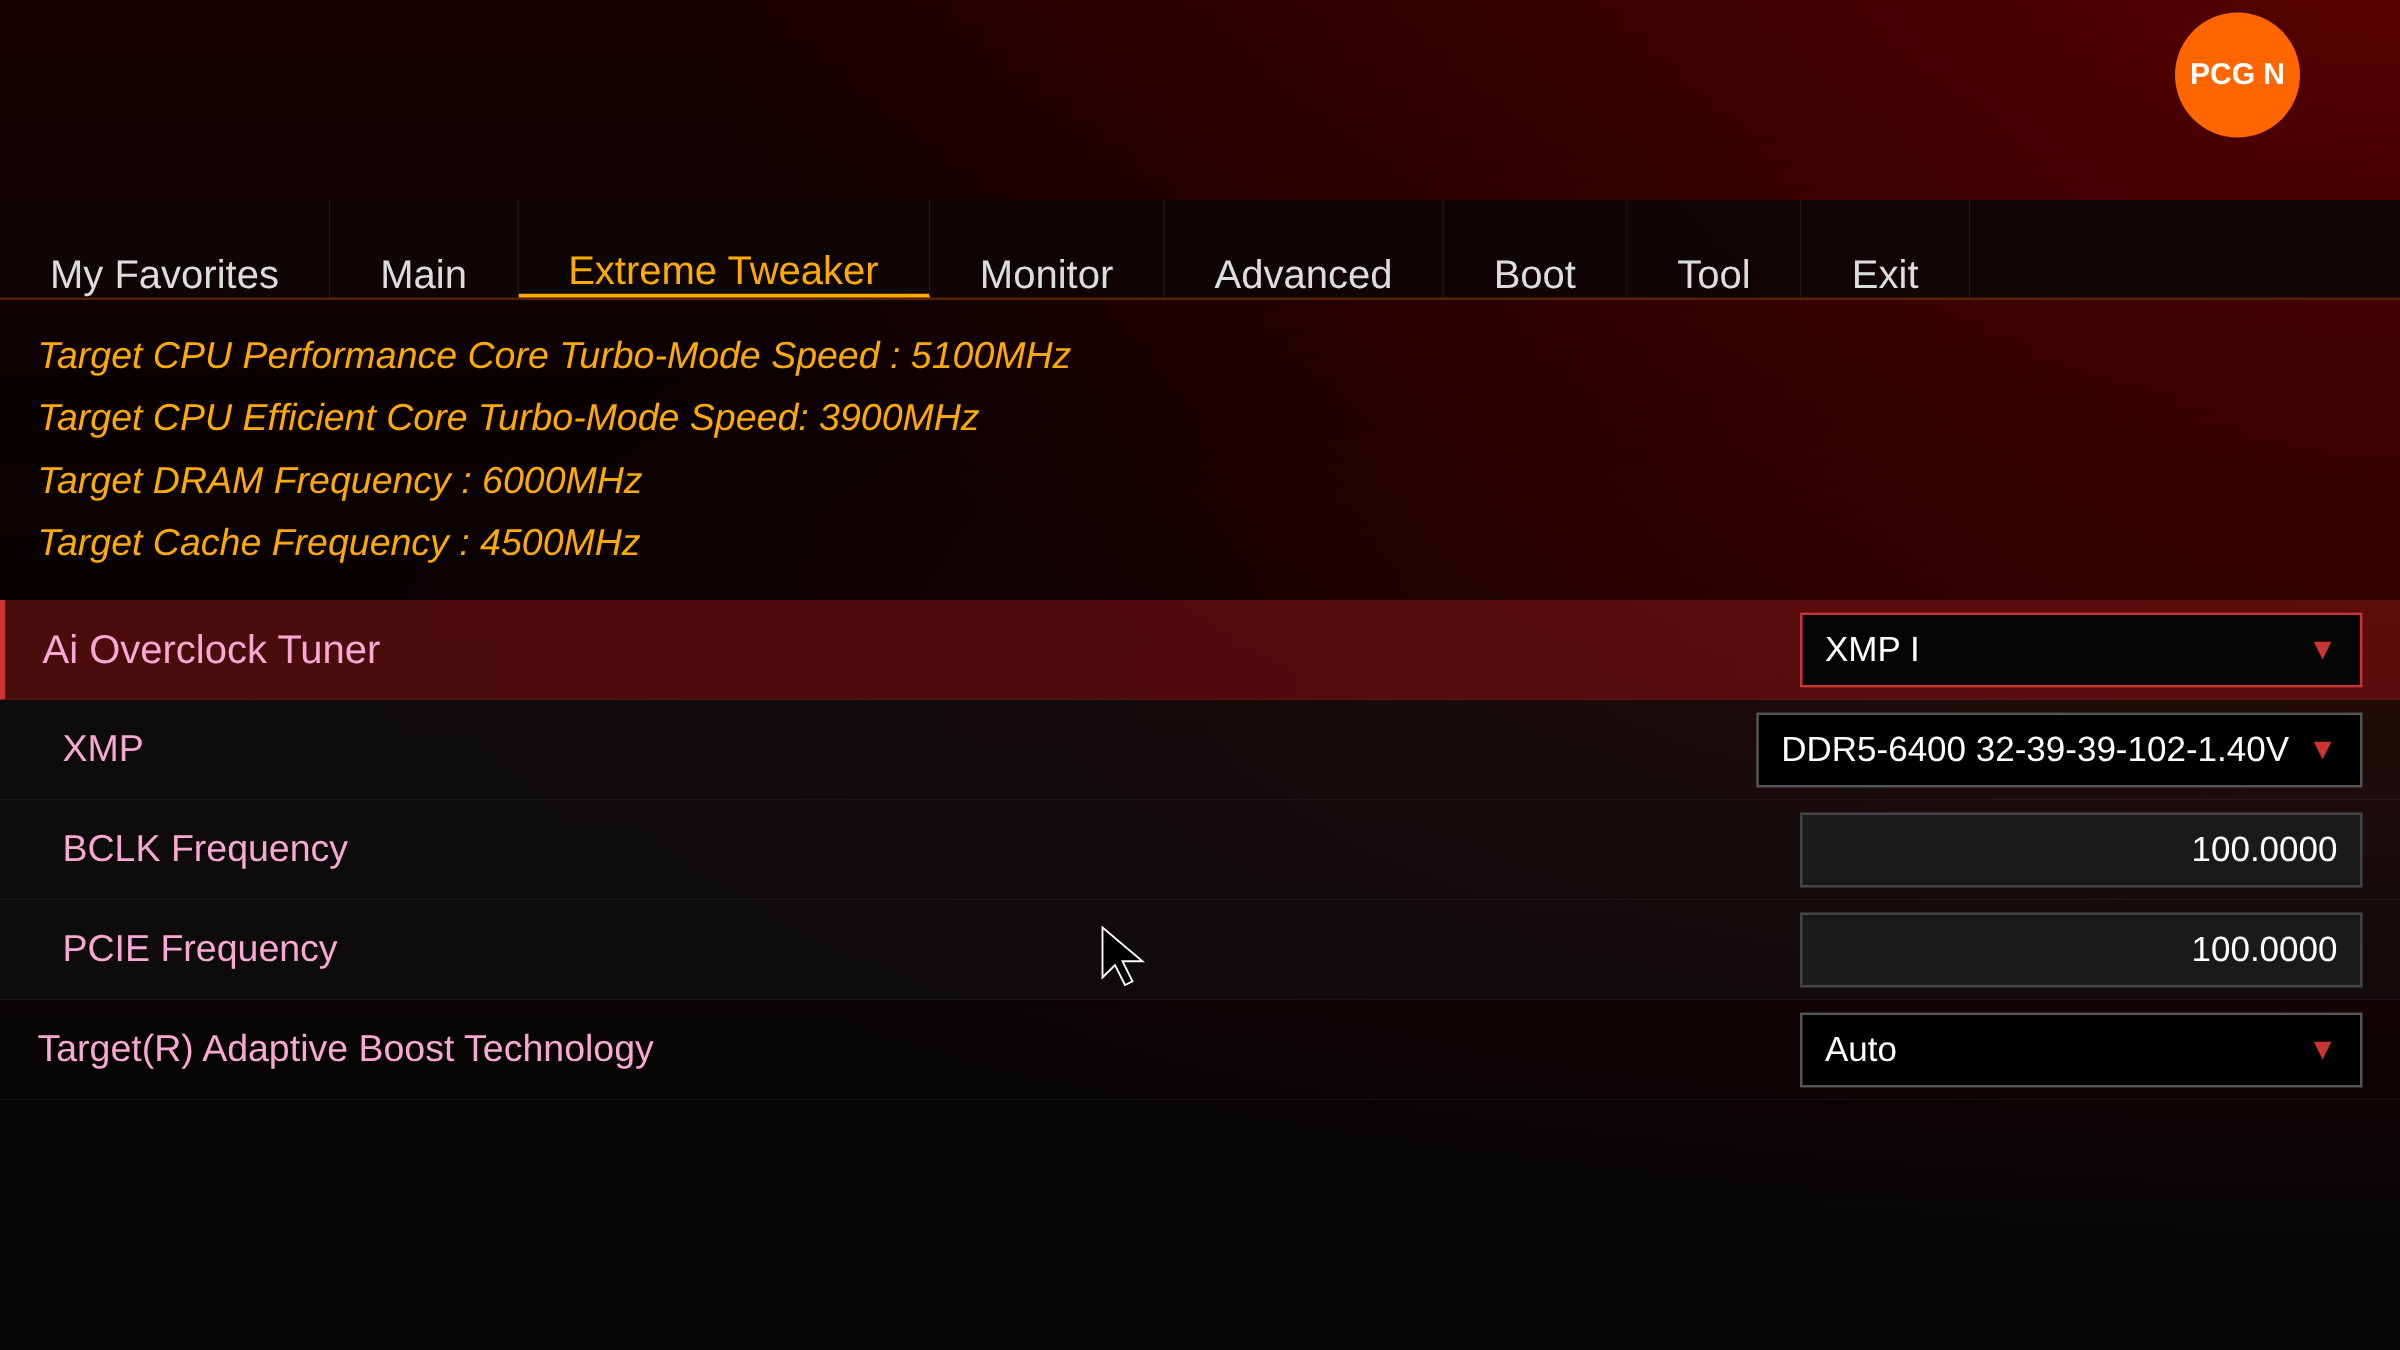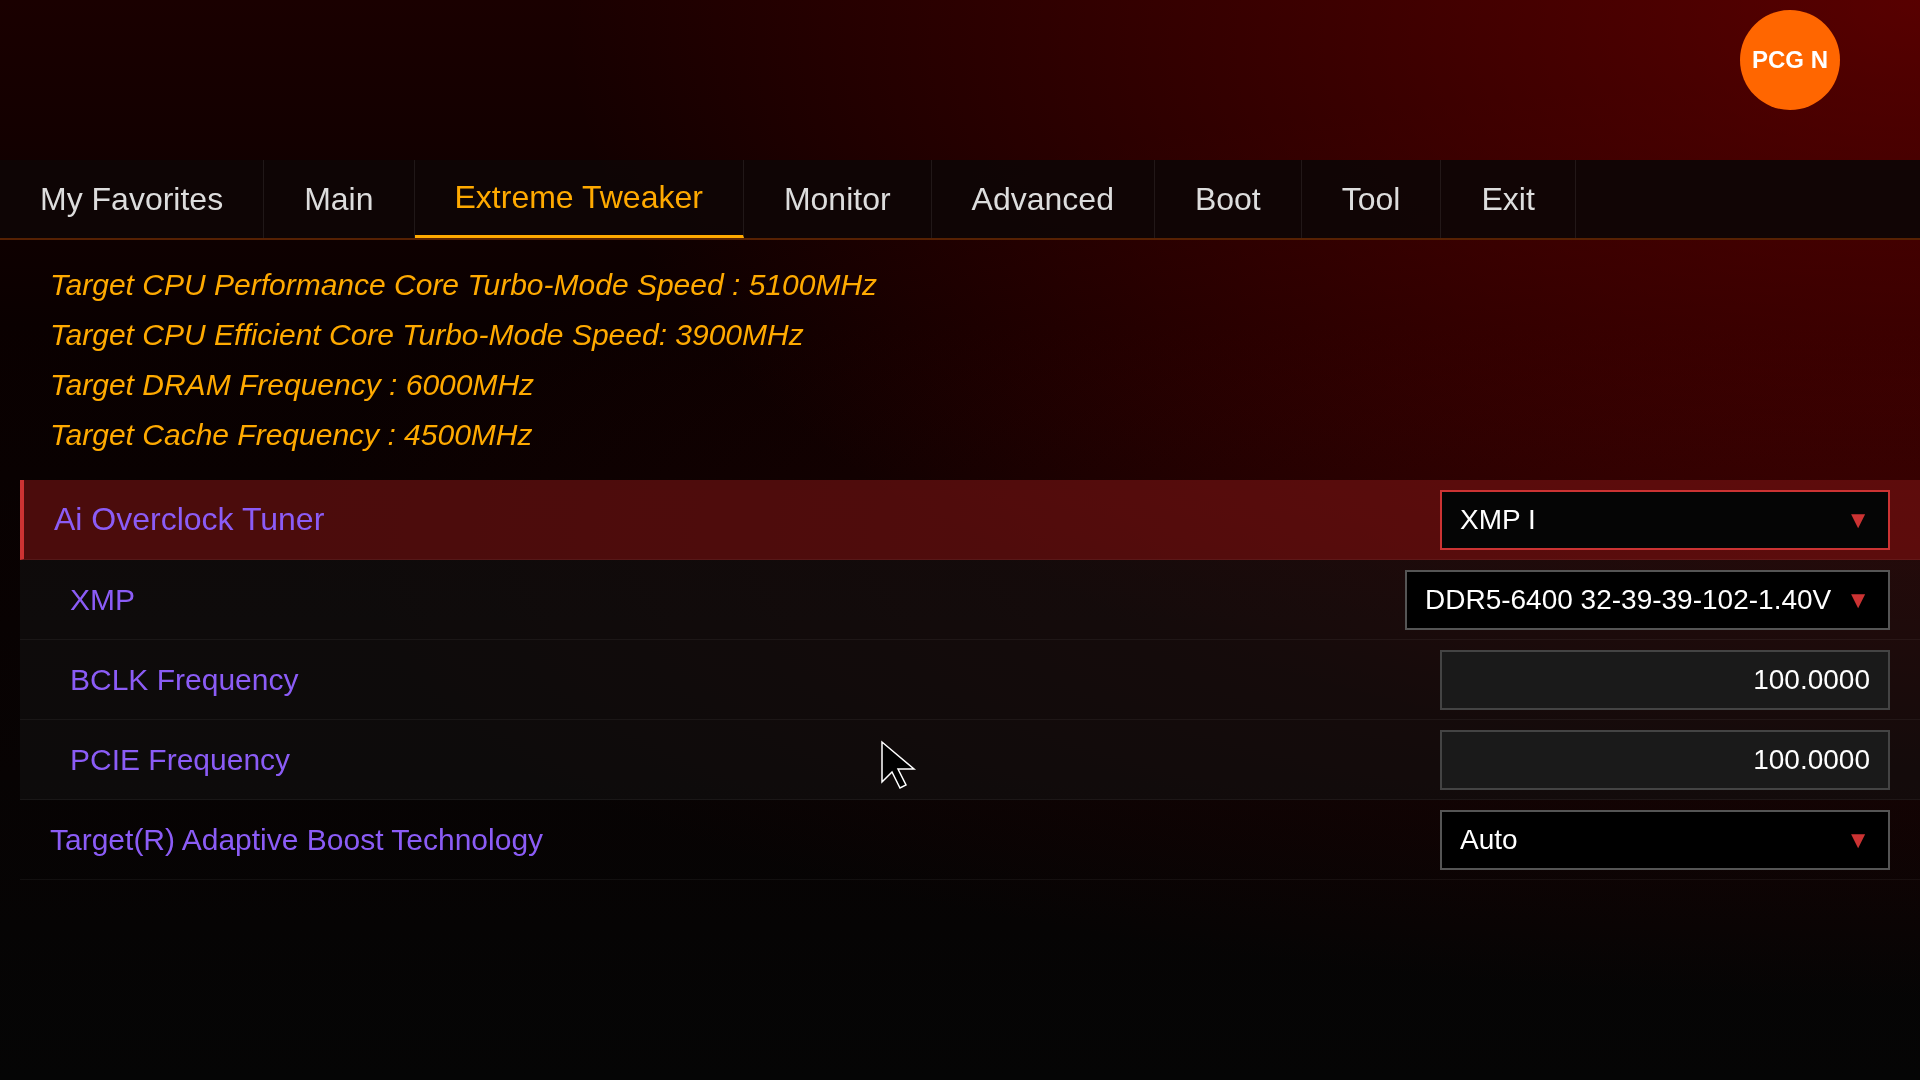--- a/index.html
+++ b/index.html
@@ -137,21 +137,21 @@
       height: 80px;
       background: rgba(15,5,5,0.95);
       display: flex;
       align-items: stretch;
       z-index: 10;
       border-bottom: 2px solid rgba(255,100,0,0.3);
     }
 
     .nav-item {
       display: flex;
-      align-items: center;
+      align-items: flex-end;
       justify-content: center;
       padding: 0 40px;
       color: #dddddd;
       font-size: 32px;
       font-weight: 500;
       cursor: pointer;
       border-right: 1px solid rgba(255,255,255,0.08);
       white-space: nowrap;
     }
 
@@ -161,21 +161,20 @@
       background: transparent;
     }
 
     
     .content-area {
       position: absolute;
       top: 240px;
       left: 0; right: 0; bottom: 0;
       z-index: 5;
       overflow: hidden;
-      margin-left: 20px;
     }
 
     
     .status-lines {
       padding: 20px 30px 10px 30px;
     }
 
     .status-line {
       color: #ffaa00;
       font-size: 30px;
@@ -202,21 +201,21 @@
       background: rgba(120, 20, 20, 0.6);
       border-left: 4px solid #cc3333;
     }
 
     .setting-row.indented {
       padding-left: 50px;
       background: rgba(20,20,20,0.5);
     }
 
     .setting-label {
-      color: #8b5cf6;
+      color: #f9a8d4;
       font-size: 30px;
       font-weight: 400;
     }
 
     .setting-row.highlighted .setting-label {
       font-size: 32px;
     }
 
     .setting-control {
       min-width: 450px;

